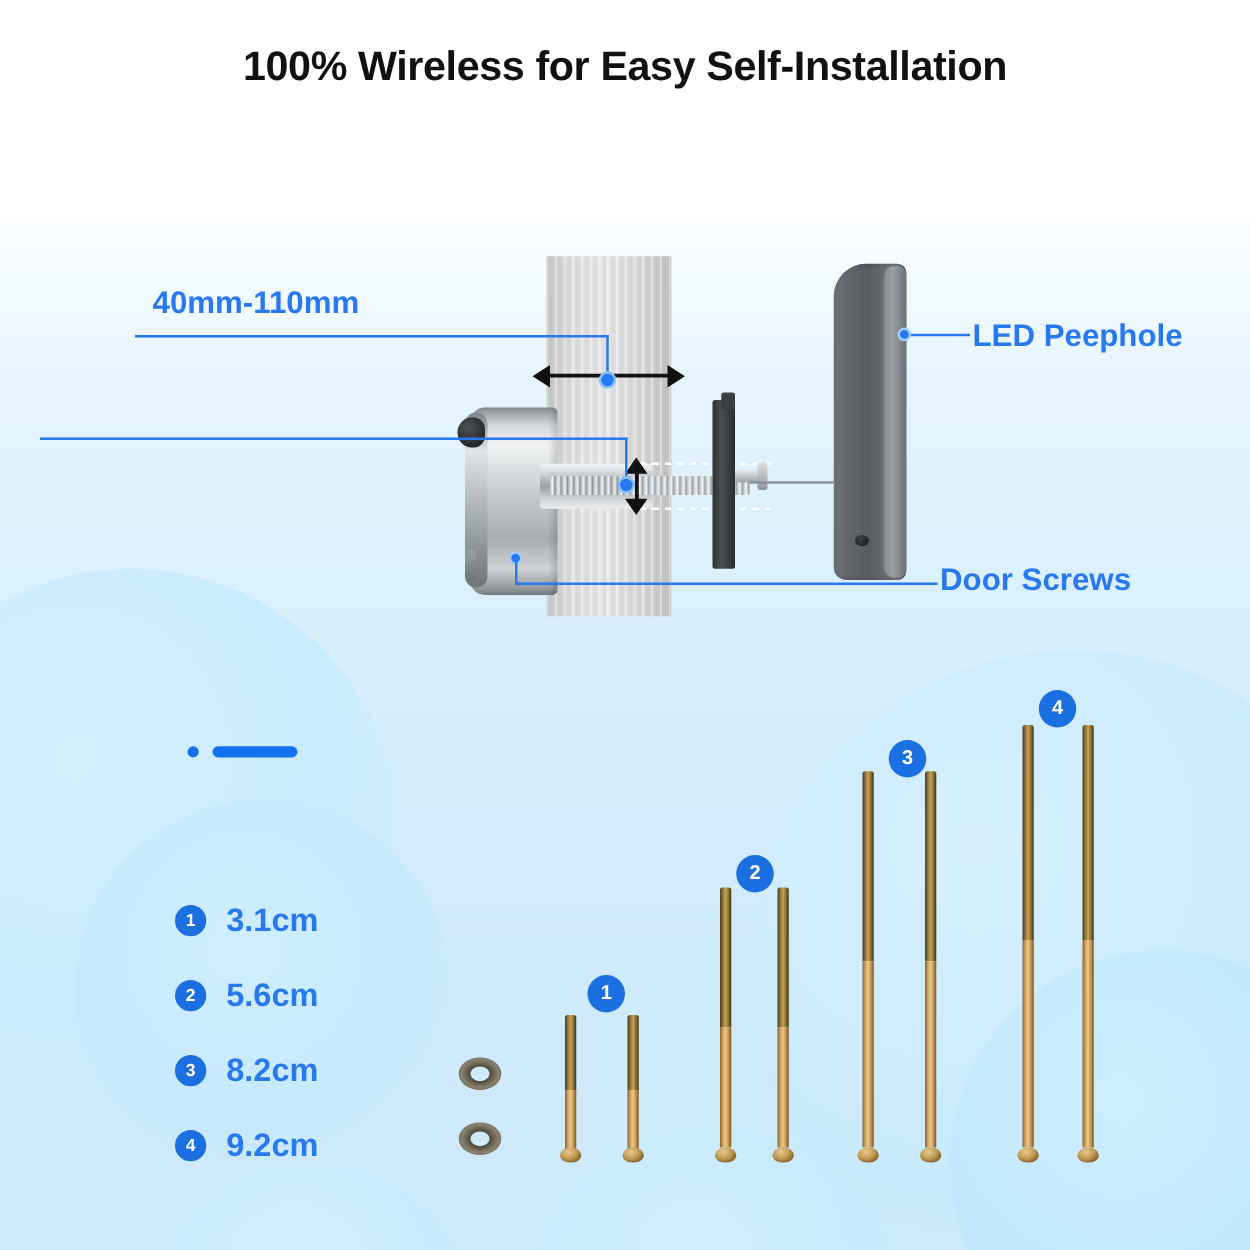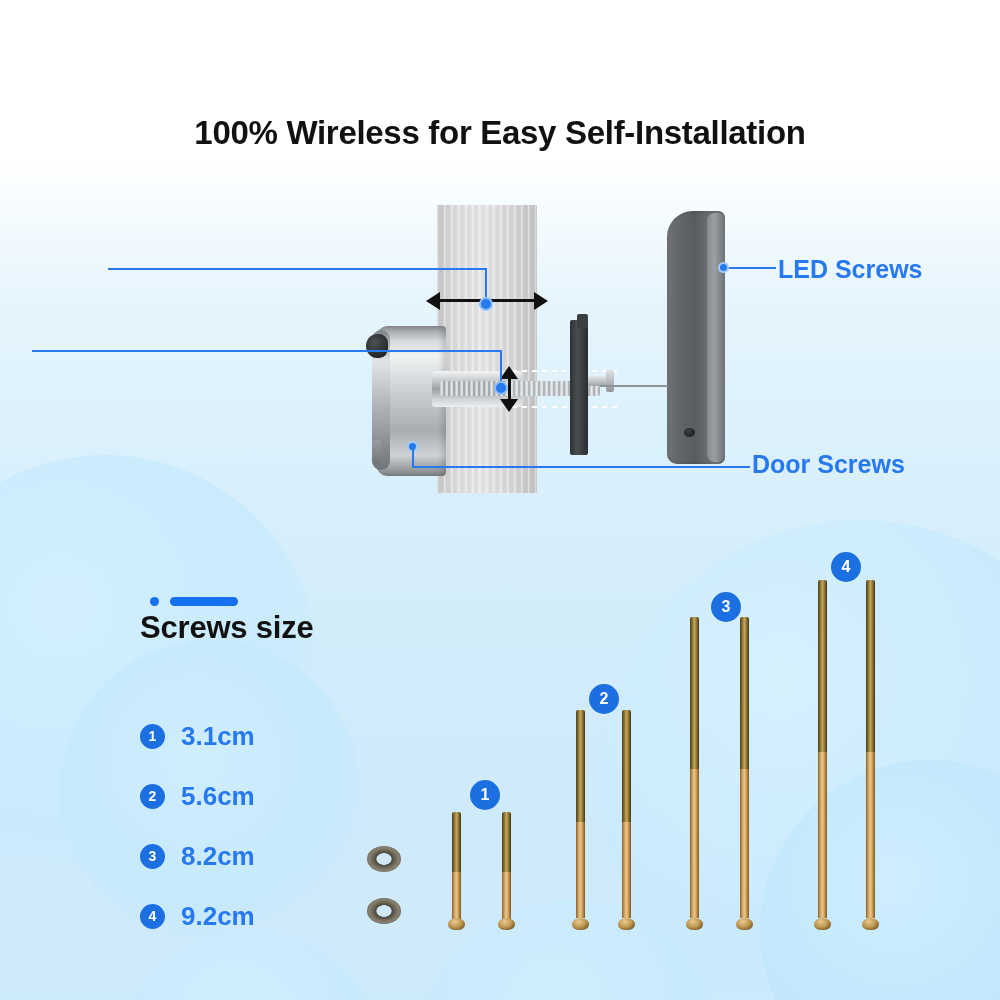--- a/index.html
+++ b/index.html
@@ -30,21 +30,21 @@
   .b4 { left: 760px; top: 760px; width: 340px; height: 340px;
         background: radial-gradient(circle at 40% 35%, #cdeefe 0%, #c2e7fc 55%, rgba(194,231,252,0) 74%); }
   .b5 { left: 120px; top: 930px; width: 260px; height: 260px;
         background: radial-gradient(circle at 45% 35%, #d2effe 0%, #c8eafd 55%, rgba(200,234,253,0) 74%); }
   .b6 { left: 420px; top: 900px; width: 300px; height: 300px;
         background: radial-gradient(circle at 45% 35%, #d0eefe 0%, #c7eafc 58%, rgba(199,234,252,0) 75%); }
 
   
   .header { position: absolute; top: 0; left: 0; width: 1000px; text-align: center; }
   .title {
-    margin-top: 114px;
+    margin-top: 34px;
     font-size: 33px; font-weight: 700; color: #111111;
     letter-spacing: -0.3px;
   }
   .subtitle {
     margin-top: 13px;
     font-size: 16.5px; color: #1f1f1f; font-weight: 400;
   }
 
   
   .ann { position: absolute; color: #2878f0; font-weight: 700; line-height: 1.18; }
@@ -285,27 +285,27 @@
   <div class="lline hz" style="left:726px; top:267px; width:50px;"></div>
   <div class="dot-sm" style="left:718px; top:262px;"></div>
 
   <div class="dot-sm" style="left:407px; top:441px;"></div>
   <div class="lline vt" style="left:412px; top:446px; height:22px;"></div>
   <div class="lline hz" style="left:412px; top:466px; width:338px;"></div>
 
   <div style="position:absolute; left:600px; top:385px; width:68px; height:2px; background:#8d9296;"></div>
 
   <div class="ann ann-dt">
-  </div>
-  <div class="ann ann-led">LED Screws</div>
+    <div>40mm-110mm</div>
+  </div>
+  <div class="ann ann-led">LED Peephole</div>
   <div class="ann ann-dv">Door Screws</div>
 
   <div class="sec-dot"></div>
   <div class="sec-bar"></div>
-  <div class="sec-title">Screws size</div>
 
   <div class="legend">
     <div class="legend-row">
       <div class="badge">1</div>
       <div class="legend-val">3.1cm</div>
     </div>
     <div class="legend-row">
       <div class="badge">2</div>
       <div class="legend-val">5.6cm</div>
     </div>

